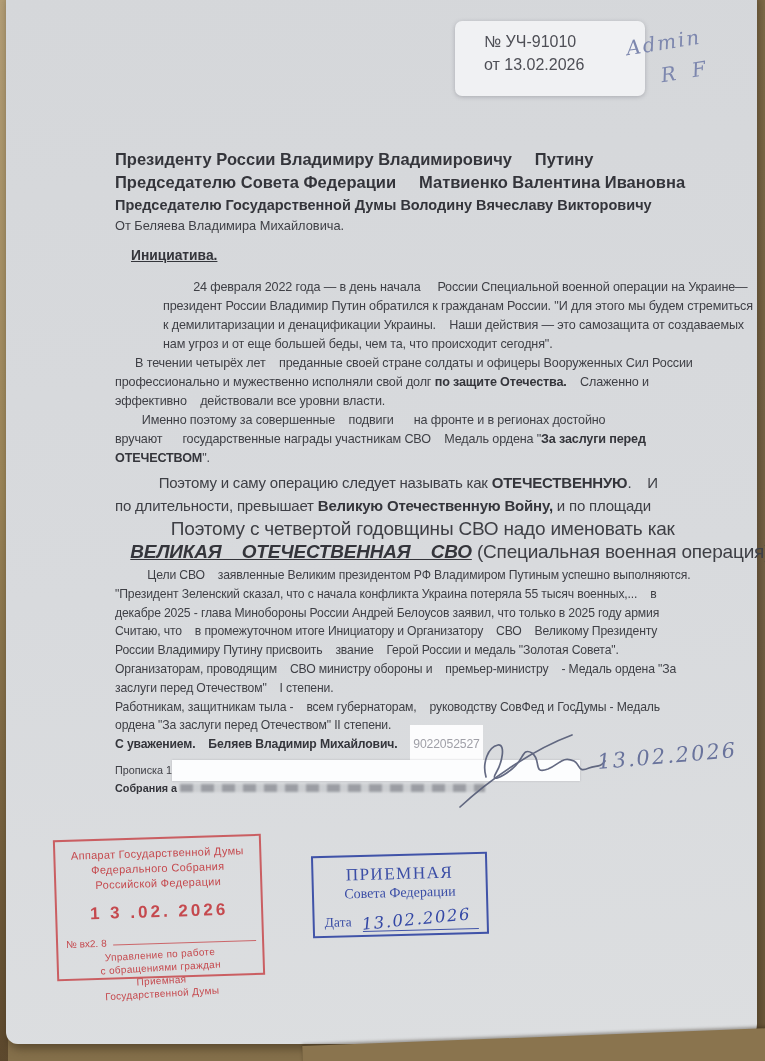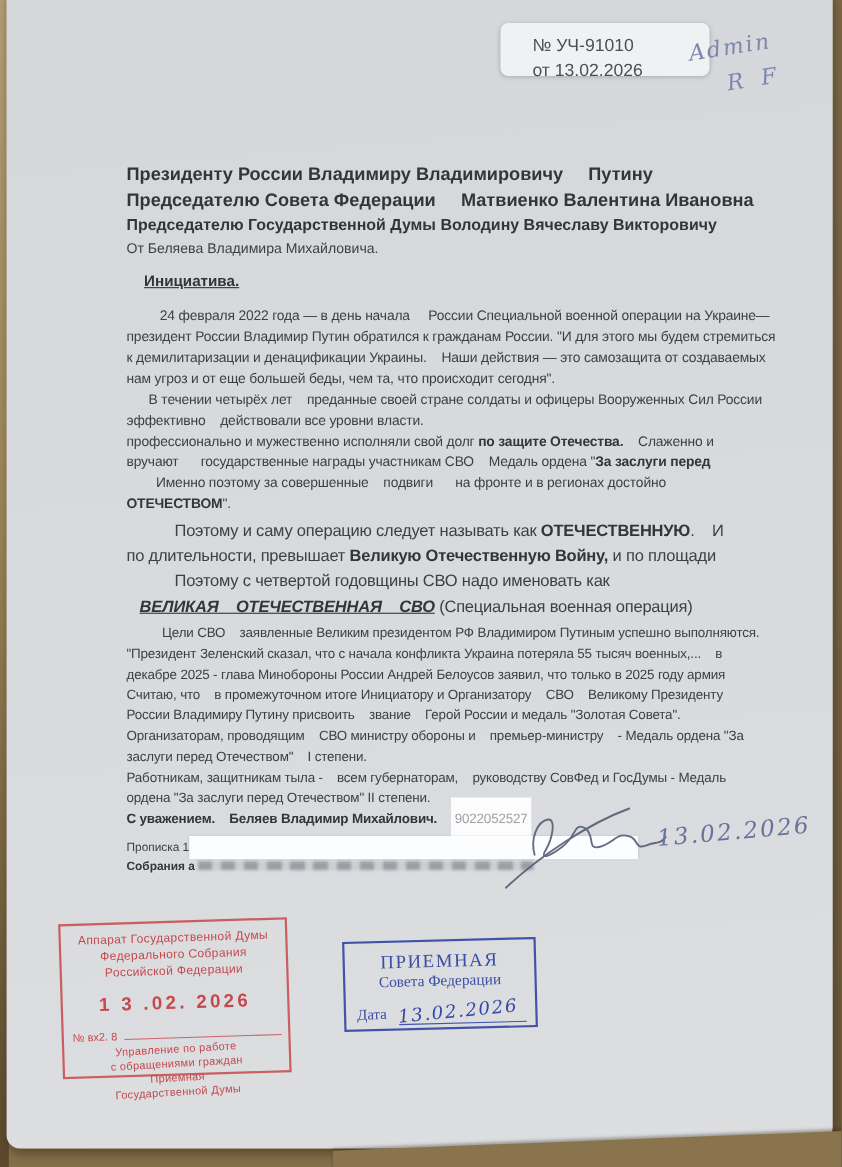--- a/index.html
+++ b/index.html
@@ -19,38 +19,38 @@
                box-shadow:0 -2px 3px rgba(40,30,15,.35);}
   .content{position:absolute;inset:0;z-index:2;color:#3e3f45;}
 
   
   .doc{position:absolute;left:115px;top:148px;width:615px;}
   .ln{white-space:pre;}
   .blk.h1   {font-size:16.5px;line-height:23px;font-weight:bold;}
   .blk.h2   {font-size:14.5px;line-height:22px;font-weight:bold;}
   .blk.from {font-size:12.8px;line-height:20px;}
   .blk.title{font-size:13.8px;line-height:20px;margin-top:10px;padding-left:16px;}
-  .blk.p1   {font-size:12.6px;line-height:19px;margin-top:12px;letter-spacing:-.15px;}
+  .blk.p1   {font-size:12.6px;line-height:19px;margin-top:12px;letter-spacing:-.15px;margin-left:48px;}
   .blk.p2, .blk.p3 {font-size:12.6px;line-height:19px;letter-spacing:-.15px;}
   .blk.big1 {font-size:15px;line-height:23px;margin-top:3px;letter-spacing:-.2px;}
-  .blk.big2 {font-size:15px;line-height:23px;letter-spacing:-.2px;}
+  .blk.big2 {font-size:19px;line-height:23px;letter-spacing:-.2px;}
   .blk.sm   {font-size:12.2px;line-height:18.8px;margin-top:3px;letter-spacing:-.15px;}
   .blk.addr {font-size:10.8px;line-height:15px;margin-top:6px;}
   .s-b{font-weight:bold;color:#34353b;}
   .s-i{font-style:italic;}
   .s-u{text-decoration:underline;}
   .s-redacted{background:#fcfcfd;color:#a0a0a8;padding:12px 3px;}
   .s-wbox{display:inline-block;width:408px;height:21px;background:#fcfdfe;
           vertical-align:-7px;box-shadow:0 0 2px rgba(120,120,130,.35);}
   .s-blur{display:inline-block;width:305px;height:8px;margin-left:3px;
           background:repeating-linear-gradient(90deg,rgba(105,107,116,.55) 0 13px,rgba(105,107,116,.12) 13px 21px);
           filter:blur(1.3px);}
 
   
-  .sticker{position:absolute;left:455px;top:21px;width:190px;height:48px;
+  .sticker{position:absolute;left:455px;top:21px;width:190px;height:75px;
            background:#f0f1f3;border-radius:7px;box-shadow:0 1px 4px rgba(90,90,100,.35);
            padding:9px 0 0 29px;box-sizing:border-box;
            font-size:16px;line-height:23px;color:#4e4f56;}
 
   
   .hand{font-family:"DejaVu Serif",serif;font-style:italic;}
   .hand-corner{position:absolute;left:628px;top:22px;width:130px;color:#7d87ae;
                font-size:20px;line-height:32px;transform:rotate(-9deg);letter-spacing:2px;}
   .hand-corner .l2{margin-left:30px;letter-spacing:5px;}
   .hand-date{position:absolute;left:597px;top:744px;color:#69739c;font-size:21px;
@@ -117,26 +117,26 @@
           <div class="ln"><span class="s-b s-u">Инициатива.</span></div>
         </div>
         <div class="blk p1">
           <div class="ln"><span>         24 февраля 2022 года — в день начала     России Специальной военной операции на Украине—</span></div>
           <div class="ln"><span>президент России Владимир Путин обратился к гражданам России. "И для этого мы будем стремиться</span></div>
           <div class="ln"><span>к демилитаризации и денацификации Украины.    Наши действия — это самозащита от создаваемых</span></div>
           <div class="ln"><span>нам угроз и от еще большей беды, чем та, что происходит сегодня".</span></div>
         </div>
         <div class="blk p2">
           <div class="ln"><span>      В течении четырёх лет    преданные своей стране солдаты и офицеры Вооруженных Сил России</span></div>
+          <div class="ln"><span>профессионально и мужественно исполняли свой долг </span><span class="s-b">по защите Отечества.</span><span>    Слаженно и</span></div>
           <div class="ln"><span>эффективно    действовали все уровни власти.</span></div>
-          <div class="ln"><span>профессионально и мужественно исполняли свой долг </span><span class="s-b">по защите Отечества.</span><span>    Слаженно и</span></div>
         </div>
         <div class="blk p3">
+          <div class="ln"><span>        Именно поэтому за совершенные    подвиги      на фронте и в регионах достойно</span></div>
           <div class="ln"><span>вручают      государственные награды участникам СВО    Медаль ордена "</span><span class="s-b">За заслуги перед</span></div>
-          <div class="ln"><span>        Именно поэтому за совершенные    подвиги      на фронте и в регионах достойно</span></div>
           <div class="ln"><span class="s-b">ОТЕЧЕСТВОМ</span><span>".</span></div>
         </div>
         <div class="blk big1">
           <div class="ln"><span>           Поэтому и саму операцию следует называть как </span><span class="s-b">ОТЕЧЕСТВЕННУЮ</span><span>.    И</span></div>
           <div class="ln"><span>по длительности, превышает </span><span class="s-b">Великую Отечественную Войну,</span><span> и по площади</span></div>
         </div>
         <div class="blk big2">
           <div class="ln"><span>           Поэтому с четвертой годовщины СВО надо именовать как</span></div>
           <div class="ln"><span>   </span><span class="s-b s-i s-u">ВЕЛИКАЯ    ОТЕЧЕСТВЕННАЯ    СВО</span><span> (Специальная военная операция)</span></div>
         </div>

